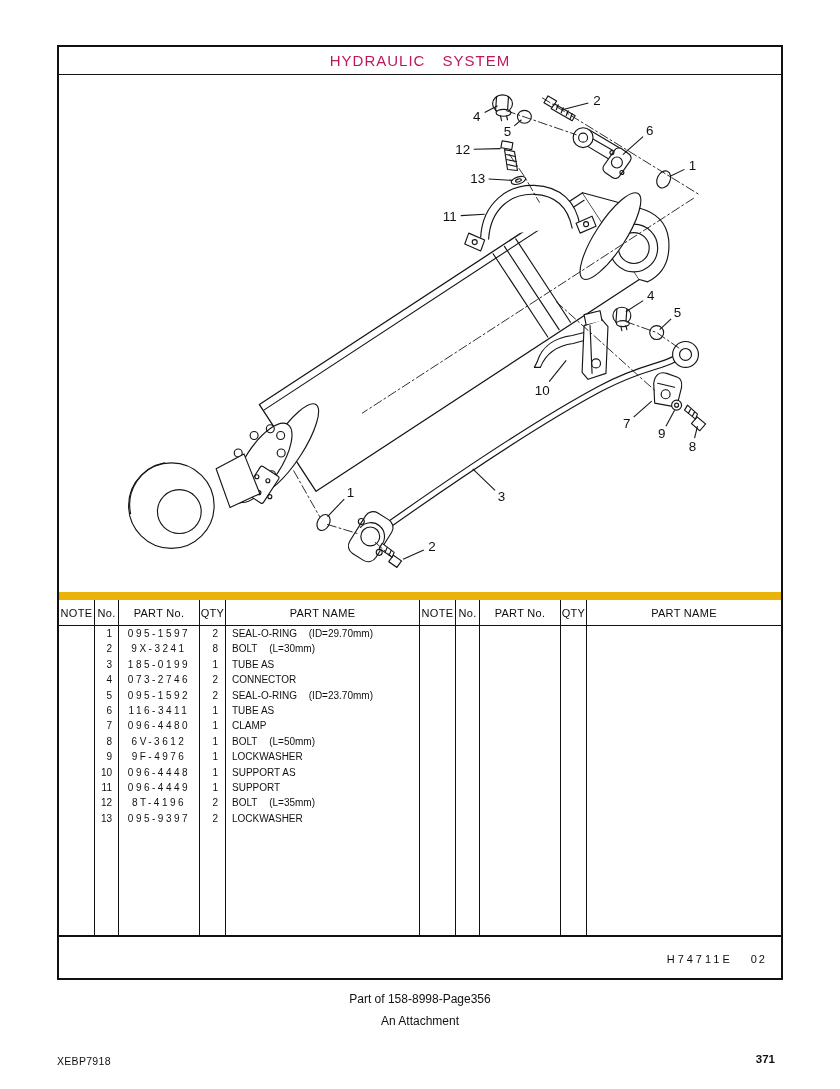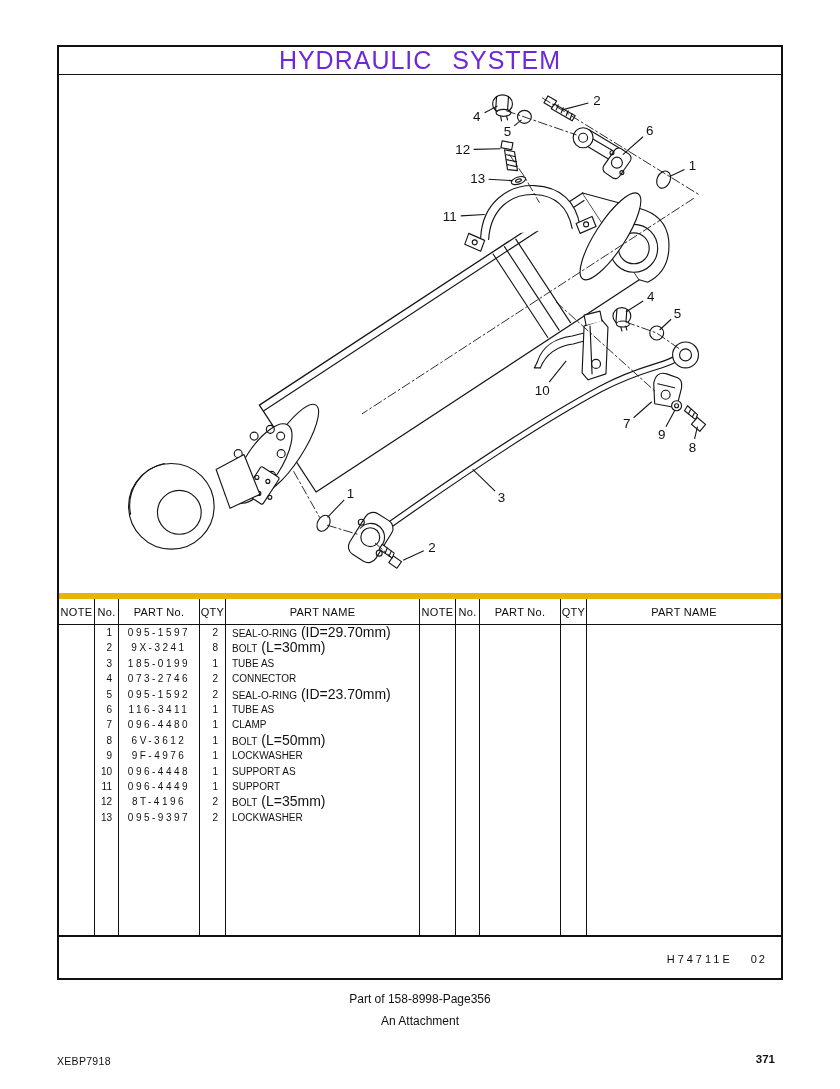--- a/index.html
+++ b/index.html
@@ -8,41 +8,41 @@
     font-family:"Liberation Sans",sans-serif;color:#111;margin:0 auto;overflow:hidden;
   }
   .frame{
     position:absolute;left:57px;top:45px;width:726px;height:935px;
     border:2px solid #111;box-sizing:border-box;display:flex;flex-direction:column;background:#fff;
   }
   .title-band{
     height:27px;border-bottom:1.5px solid #111;display:flex;align-items:center;justify-content:center;
   }
   .title-band span{
-    font-size:25px;letter-spacing:1px;word-spacing:12px;color:#6d28d9;
+    font-size:15px;letter-spacing:1px;word-spacing:12px;color:#be185d;
   }
   .diagram{position:relative;height:518px;}
   .diagram svg{display:block;width:100%;height:100%;}
   .parts-table{
-    border-top:6px solid #eab308;border-bottom:2.5px solid #111;
+    border-top:8px solid #eab308;border-bottom:2.5px solid #111;
     display:grid;height:336px;box-sizing:content-box;
     grid-template-columns:36px 24px 81px 26px 194px 36px 24px 81px 26px 194px;
     grid-template-rows:26px repeat(13,15.4px) 1fr;
   }
   .c{border-right:1px solid #111;overflow:hidden;white-space:nowrap;font-size:10px;line-height:15.4px;}
   .c.last{border-right:none;}
   .c.hd{
     border-bottom:1.5px solid #111;display:flex;align-items:center;justify-content:center;
     font-size:11px;line-height:26px;letter-spacing:.3px;color:#0d0d0d;
   }
   .c.no{text-align:right;padding-right:6px;box-sizing:border-box;}
   .c.part{text-align:center;letter-spacing:2.5px;}
   .c.qty{text-align:right;padding-right:7px;box-sizing:border-box;}
   .c.name{padding-left:6px;box-sizing:border-box;}
-  .c.name .spec{font-size:14px;}
+  .c.name .spec{font-size:10px;padding-left:9px;}
   .code-band{
     flex:1;display:flex;align-items:flex-end;justify-content:flex-end;
     padding:16px 14px 13px 0;
   }
   .code-band .code{font-size:11px;letter-spacing:3px;color:#0d0d0d;}
   .code-band .rev{font-size:11px;letter-spacing:2px;margin-left:18px;color:#0d0d0d;}
   .caption{position:absolute;left:57px;top:984px;width:726px;text-align:center;}
   .caption .l1{font-size:15px;font-weight:700;letter-spacing:.2px;word-spacing:4px;}
   .caption .l1 .pcode{margin-right:12px;}
   .caption .l2,.caption .l3{font-size:12px;margin-top:8px;}

